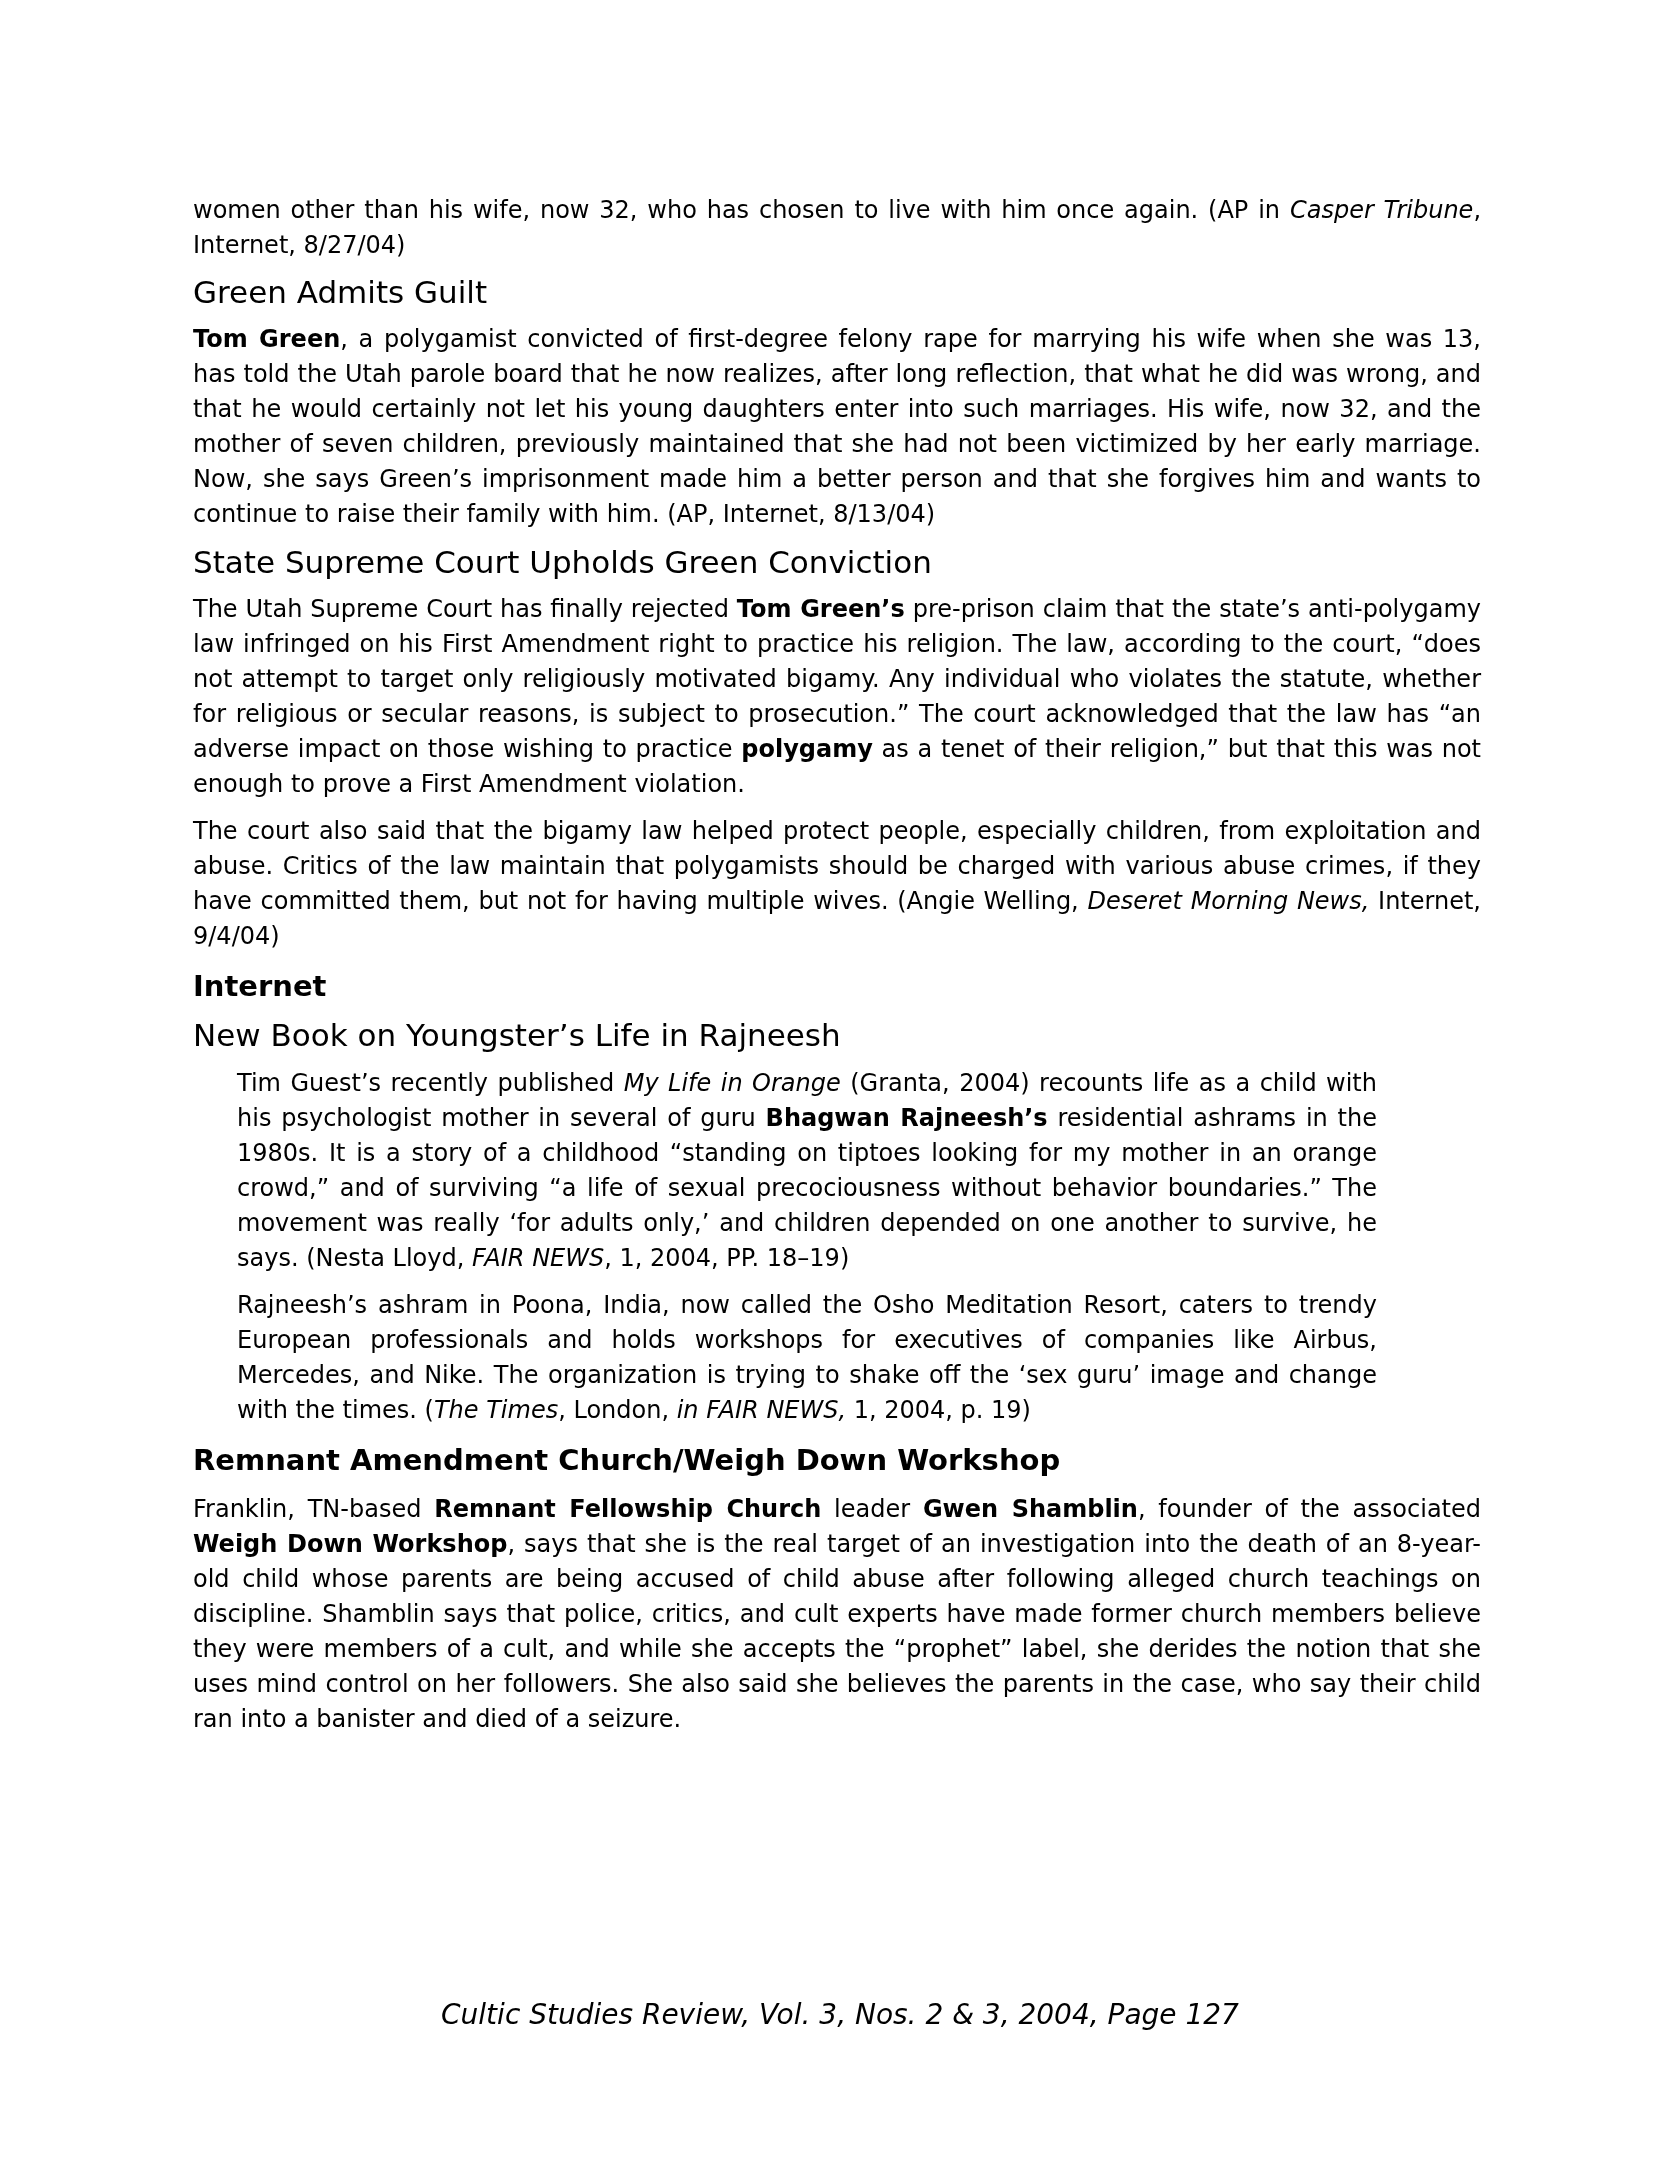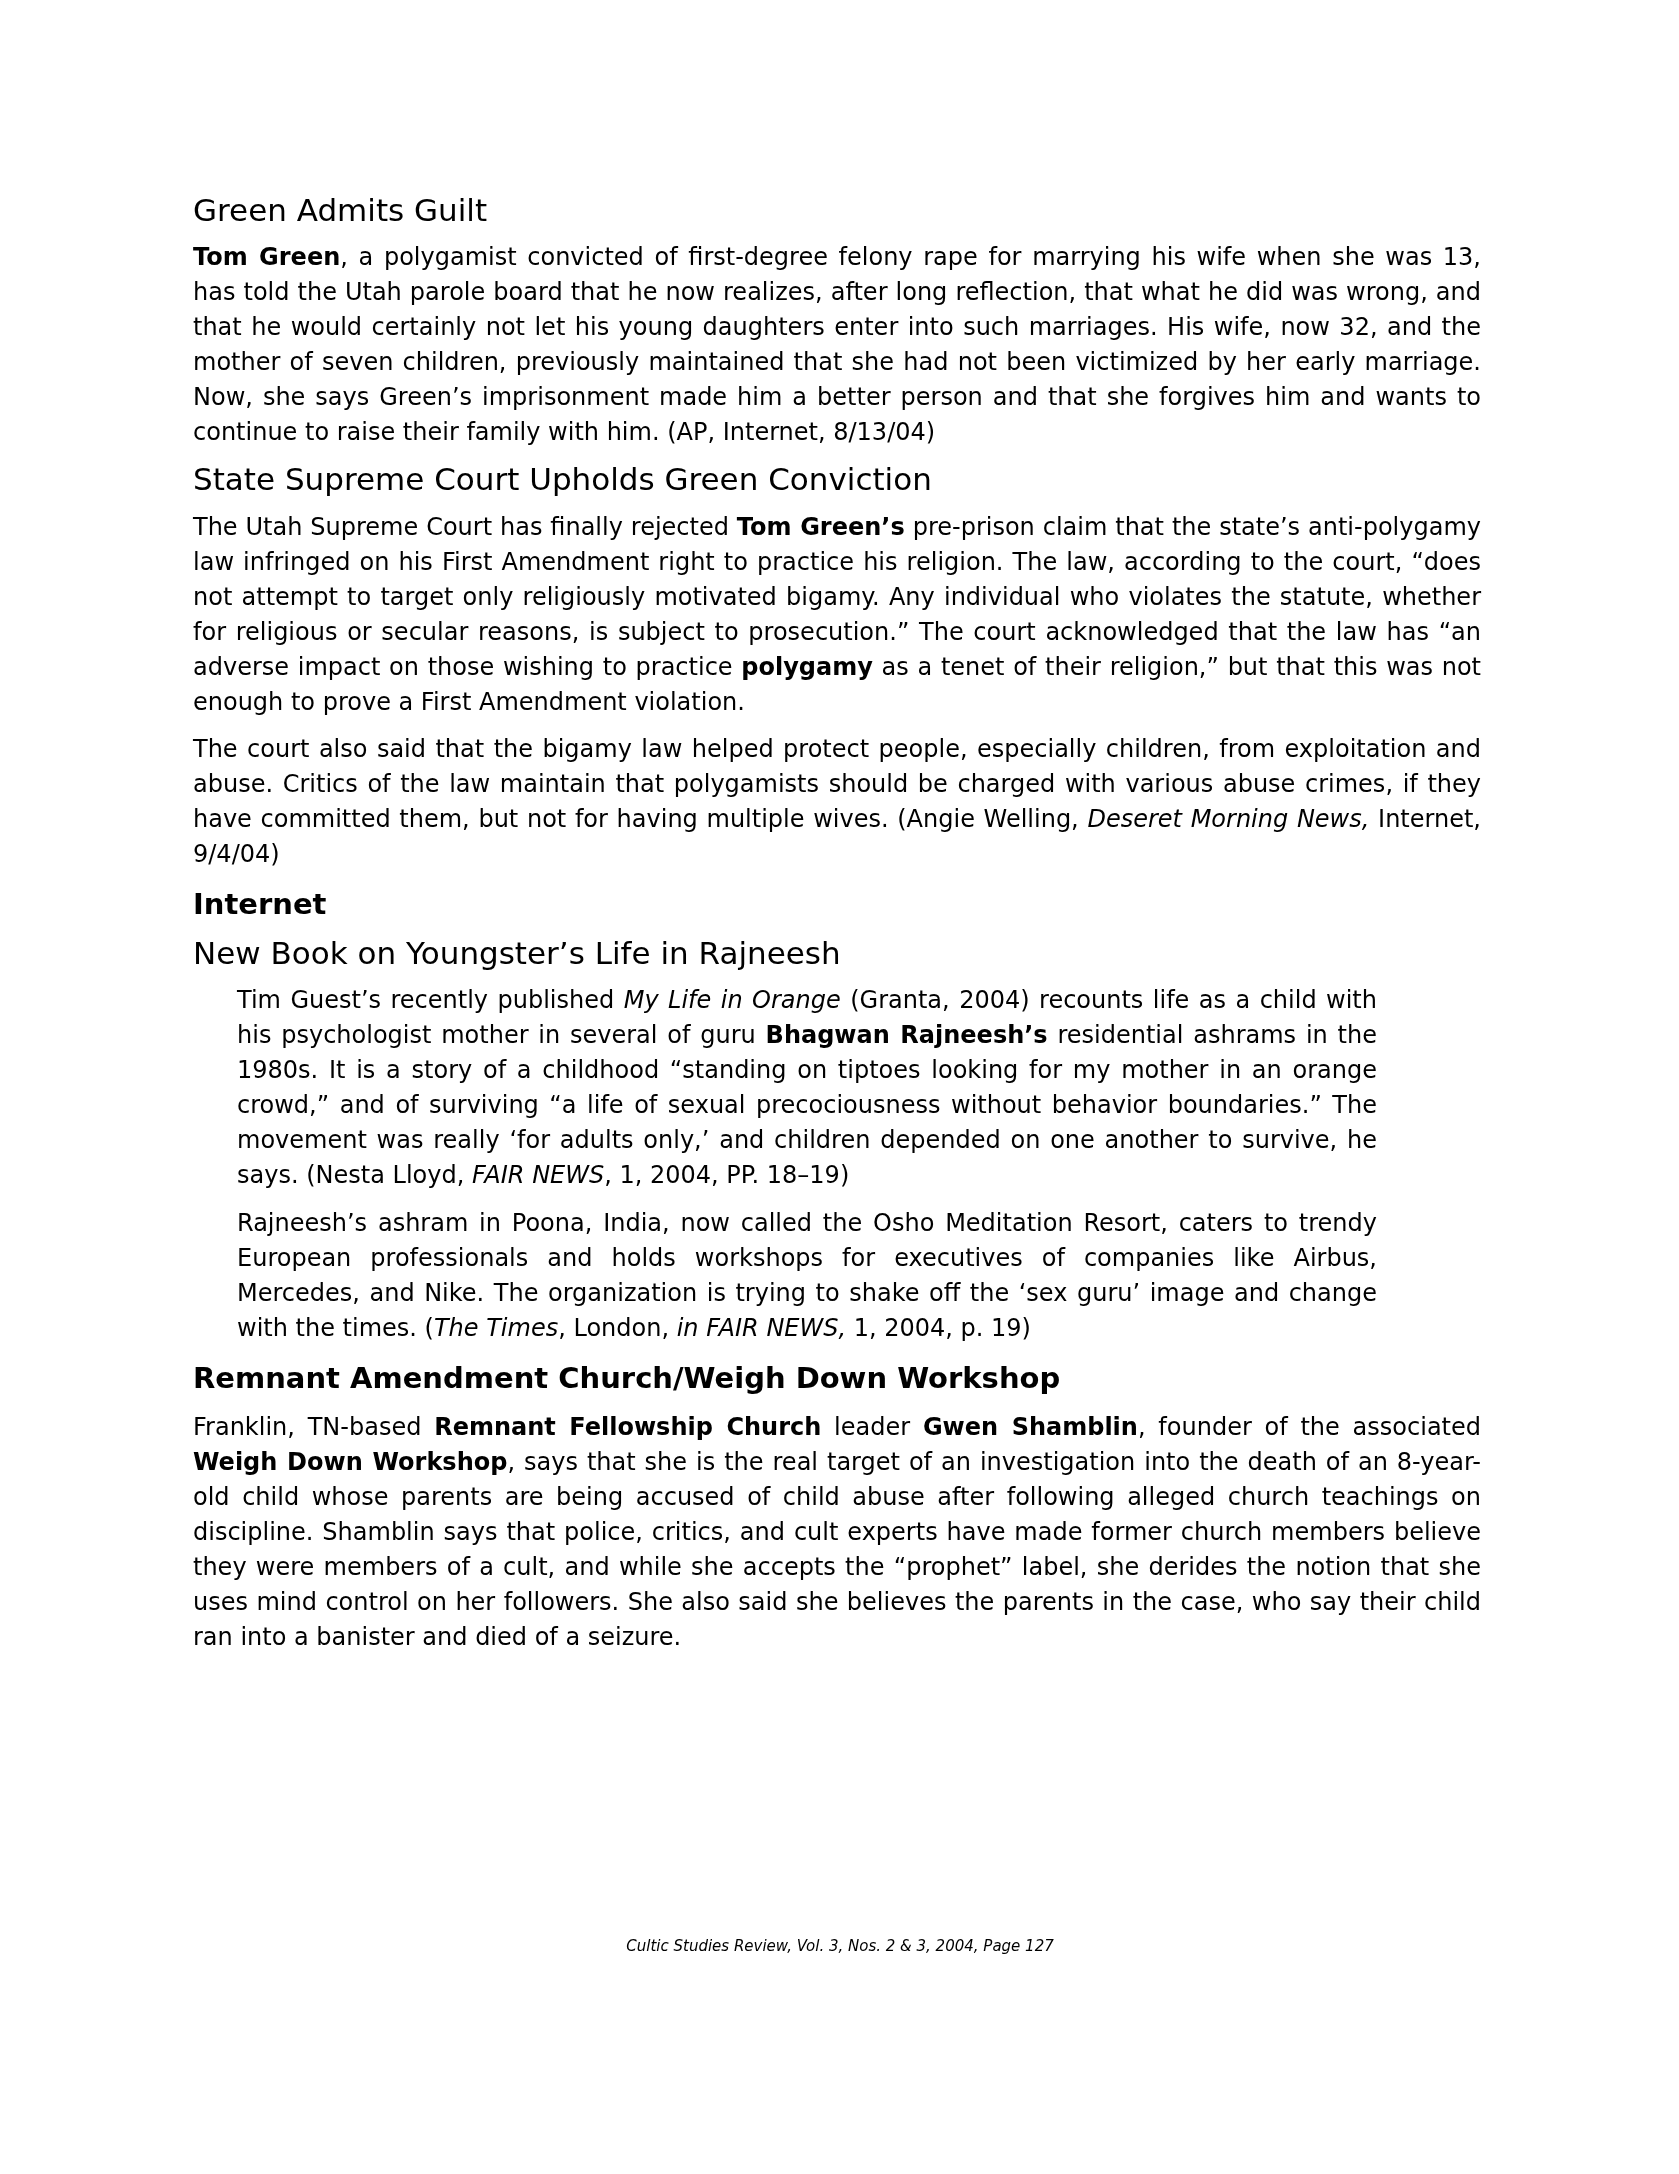--- a/index.html
+++ b/index.html
@@ -40,33 +40,34 @@
   .section-heading {
     font-size: 29px;
     line-height: 40px;
     font-weight: bold;
     margin: 0 0 12.2px 0;
   }
   .b { font-weight: bold; }
   .i { font-style: italic; }
   .footer {
     position: absolute;
-    top: 1931px;
+    top: 2000px;
     left: 0;
     width: 1680px;
     text-align: center;
-    font-size: 15px;
+    font-size: 28px;
     line-height: 30px;
     font-style: italic;
   }
 </style>
 </head>
 <body>
 
 <div class="content">
+  <p class="para"><span>women other than his wife, now 32, who has chosen to live with him once again. (AP in </span><span class="i">Casper Tribune</span><span>, Internet, 8/27/04)</span></p>
   <h3 class="sub-heading"><span>Green Admits Guilt</span></h3>
   <p class="para"><span class="b">Tom Green</span><span>, a polygamist convicted of first-degree felony rape for marrying his wife when she was 13, has told the Utah parole board that he now realizes, after long reflection, that what he did was wrong, and that he would certainly not let his young daughters enter into such marriages. His wife, now 32, and the mother of seven children, previously maintained that she had not been victimized by her early marriage. Now, she says Green’s imprisonment made him a better person and that she forgives him and wants to continue to raise their family with him. (AP, Internet, 8/13/04)</span></p>
   <h3 class="sub-heading"><span>State Supreme Court Upholds Green Conviction</span></h3>
   <p class="para"><span>The Utah Supreme Court has finally rejected </span><span class="b">Tom Green’s</span><span> pre-prison claim that the state’s anti-polygamy law infringed on his First Amendment right to practice his religion. The law, according to the court, “does not attempt to target only religiously motivated bigamy. Any individual who violates the statute, whether for religious or secular reasons, is subject to prosecution.” The court acknowledged that the law has “an adverse impact on those wishing to practice </span><span class="b">polygamy</span><span> as a tenet of their religion,” but that this was not enough to prove a First Amendment violation.</span></p>
   <p class="para"><span>The court also said that the bigamy law helped protect people, especially children, from exploitation and abuse. Critics of the law maintain that polygamists should be charged with various abuse crimes, if they have committed them, but not for having multiple wives. (Angie Welling, </span><span class="i">Deseret Morning News,</span><span> Internet, 9/4/04)</span></p>
   <h2 class="section-heading"><span>Internet</span></h2>
   <h3 class="sub-heading"><span>New Book on Youngster’s Life in Rajneesh</span></h3>
   <p class="para narrow"><span>Tim Guest’s recently published </span><span class="i">My Life in Orange</span><span> (Granta, 2004) recounts life as a child with his psychologist mother in several of guru </span><span class="b">Bhagwan Rajneesh’s</span><span> residential ashrams in the 1980s. It is a story of a childhood “standing on tiptoes looking for my mother in an orange crowd,” and of surviving “a life of sexual precociousness without behavior boundaries.” The movement was really ‘for adults only,’ and children depended on one another to survive, he says.  (Nesta Lloyd, </span><span class="i">FAIR NEWS</span><span>, 1, 2004, PP. 18–19)</span></p>
   <p class="para narrow"><span>Rajneesh’s ashram in Poona, India, now called the Osho Meditation Resort, caters to trendy European professionals and holds workshops for executives of companies like Airbus, Mercedes, and Nike. The organization is trying to shake off the ‘sex guru’ image and change with the times. (</span><span class="i">The Times</span><span>, London, </span><span class="i">in FAIR NEWS,</span><span> 1, 2004, p. 19)</span></p>
   <h2 class="section-heading"><span>Remnant Amendment Church/Weigh Down Workshop</span></h2>

